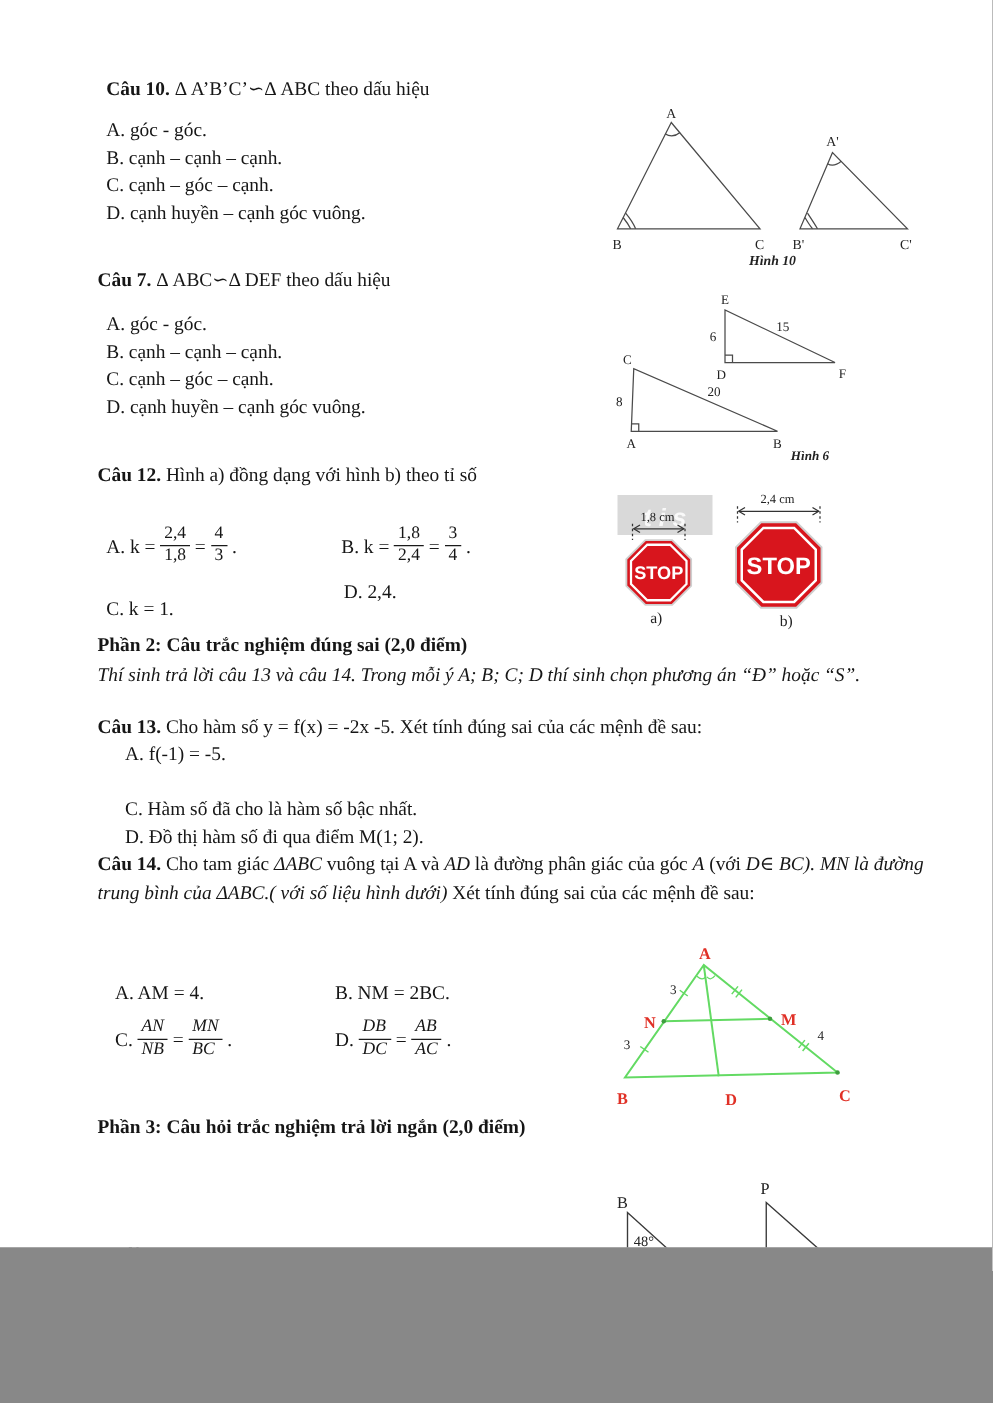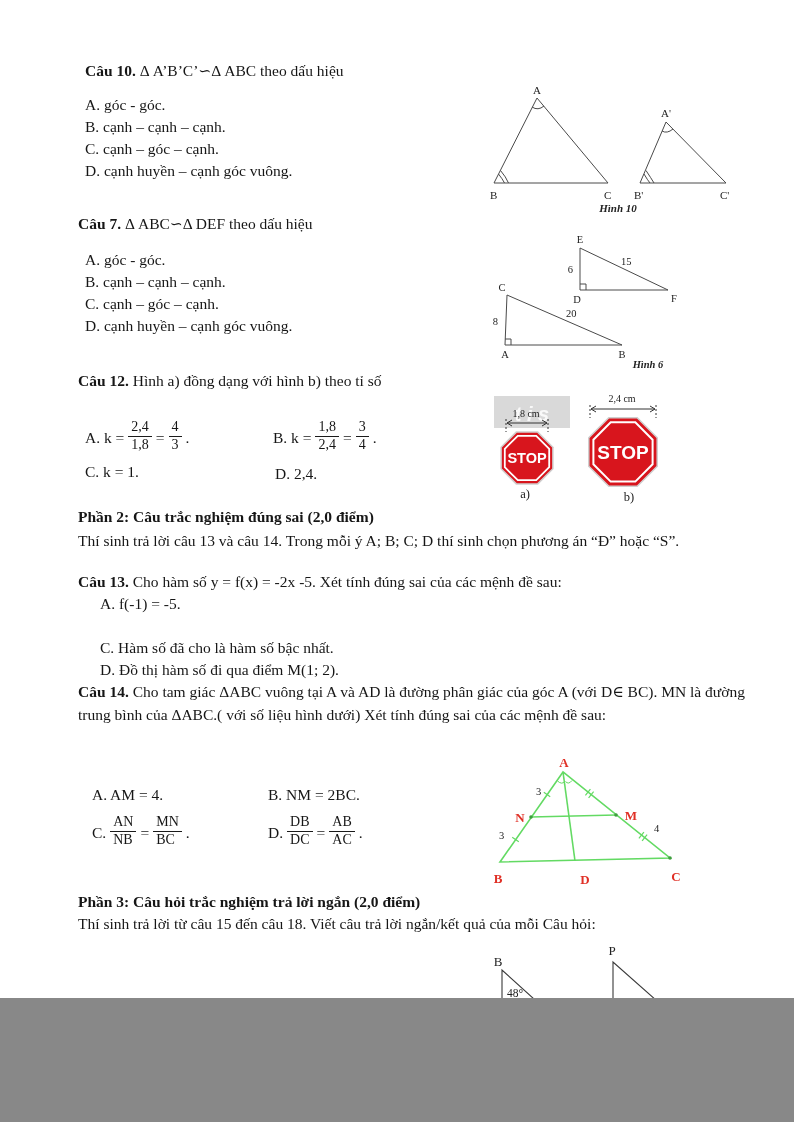--- a/index.html
+++ b/index.html
@@ -4,21 +4,21 @@
 <style>
   html,body{margin:0;padding:0;background:#888;}
   .page{
     position:relative;width:794px;height:998px;margin:0 auto;
     background:#ffffff;overflow:hidden;
     font-family:"Liberation Serif","DejaVu Serif",serif;
     font-size:15.5px;color:#161616;
   }
   .row{position:absolute;white-space:nowrap;}
   .bold{font-weight:bold;}
-  .it{}
+  .it{font-style:italic;}
   .bi{font-weight:bold;}
   .para{position:absolute;white-space:normal;line-height:22.5px;}
   .frac{display:inline-block;vertical-align:middle;
         margin:0 4px;font-size:14px;line-height:1.2;position:relative;top:-2px;}
   .frac .num{display:block;border-bottom:1px solid #1a1a1a;padding:0 3px;}
   .frac .den{display:block;padding:0 3px;}
   .opt-frac{display:flex;align-items:center;}
   svg{position:absolute;overflow:visible;}
   svg text{font-family:"Liberation Serif","DejaVu Serif",serif;fill:#222;}
   .stoptxt{font-family:"Liberation Sans","DejaVu Sans",sans-serif;font-weight:bold;fill:#ffffff;}
@@ -107,21 +107,21 @@
         <span class="num">1,8</span>
         <span class="den">2,4</span>
       </span>
     <span>=</span>
     <span class="frac">
         <span class="num">3</span>
         <span class="den">4</span>
       </span>
     <span>.</span>
   </div>
-  <div class="row" style="left:85px;top:463px">C. k = 1.</div>
+  <div class="row" style="left:85px;top:479px">C. k = 1.</div>
   <div class="row" style="left:275px;top:465px">D. 2,4.</div>
 
   <svg style="left:480px;top:390px" width="240" height="118" viewBox="0 0 240 118">
     <rect x="14" y="6" width="76" height="32" fill="#d9d9d9"></rect>
     <text x="52" y="31" font-size="20" font-weight="bold" font-style="italic" fill="#ffffff" opacity="0.85" text-anchor="middle" class="stoptxt">t i s</text>
 
     <text x="46" y="27" font-size="10" text-anchor="middle">1,8 cm</text>
     <g stroke="#333" stroke-width="1" fill="none">
       <line x1="27" y1="33" x2="67" y2="33"></line>
       <path d="M32 30 L27 33 L32 36" fill="none"></path>
@@ -214,21 +214,20 @@
     <text x="151" y="65" font-size="13" text-anchor="middle" class="redlbl">M</text>
     <text x="18" y="128" font-size="13" text-anchor="middle" class="redlbl">B</text>
     <text x="105" y="129" font-size="13" text-anchor="middle" class="redlbl">D</text>
     <text x="196" y="126" font-size="13" text-anchor="middle" class="redlbl">C</text>
     <text x="56" y="40" font-size="10.5" fill="#333">3</text>
     <text x="19" y="84" font-size="10.5" fill="#333">3</text>
     <text x="174" y="77" font-size="10.5" fill="#333">4</text>
   </svg>
 
   <div class="row bi" style="left:78px;top:893px">Phần 3: Câu hỏi trắc nghiệm trả lời ngắn (2,0 điểm)</div>
-  <div class="row it" style="left:78px;top:915px">Thí sinh trả lời từ câu 15 đến câu 18. Viết câu trả lời ngắn/kết quả của mỗi Câu hỏi:</div>
 
   <div class="row" style="left:78px;top:996px">Trả lời ………………...</div>
 
   <svg style="left:460px;top:935px" width="270" height="130" viewBox="0 0 270 130">
     <g stroke="#3a3a3a" fill="none" stroke-width="1.1">
       <polygon points="42,35 42,93 106,93"></polygon>
       <path d="M42 86 L49 86 L49 93"></path>
       <polygon points="153,27 153,88 223,89"></polygon>
       <path d="M153 81 L160 81 L160 88"></path>
     </g>

